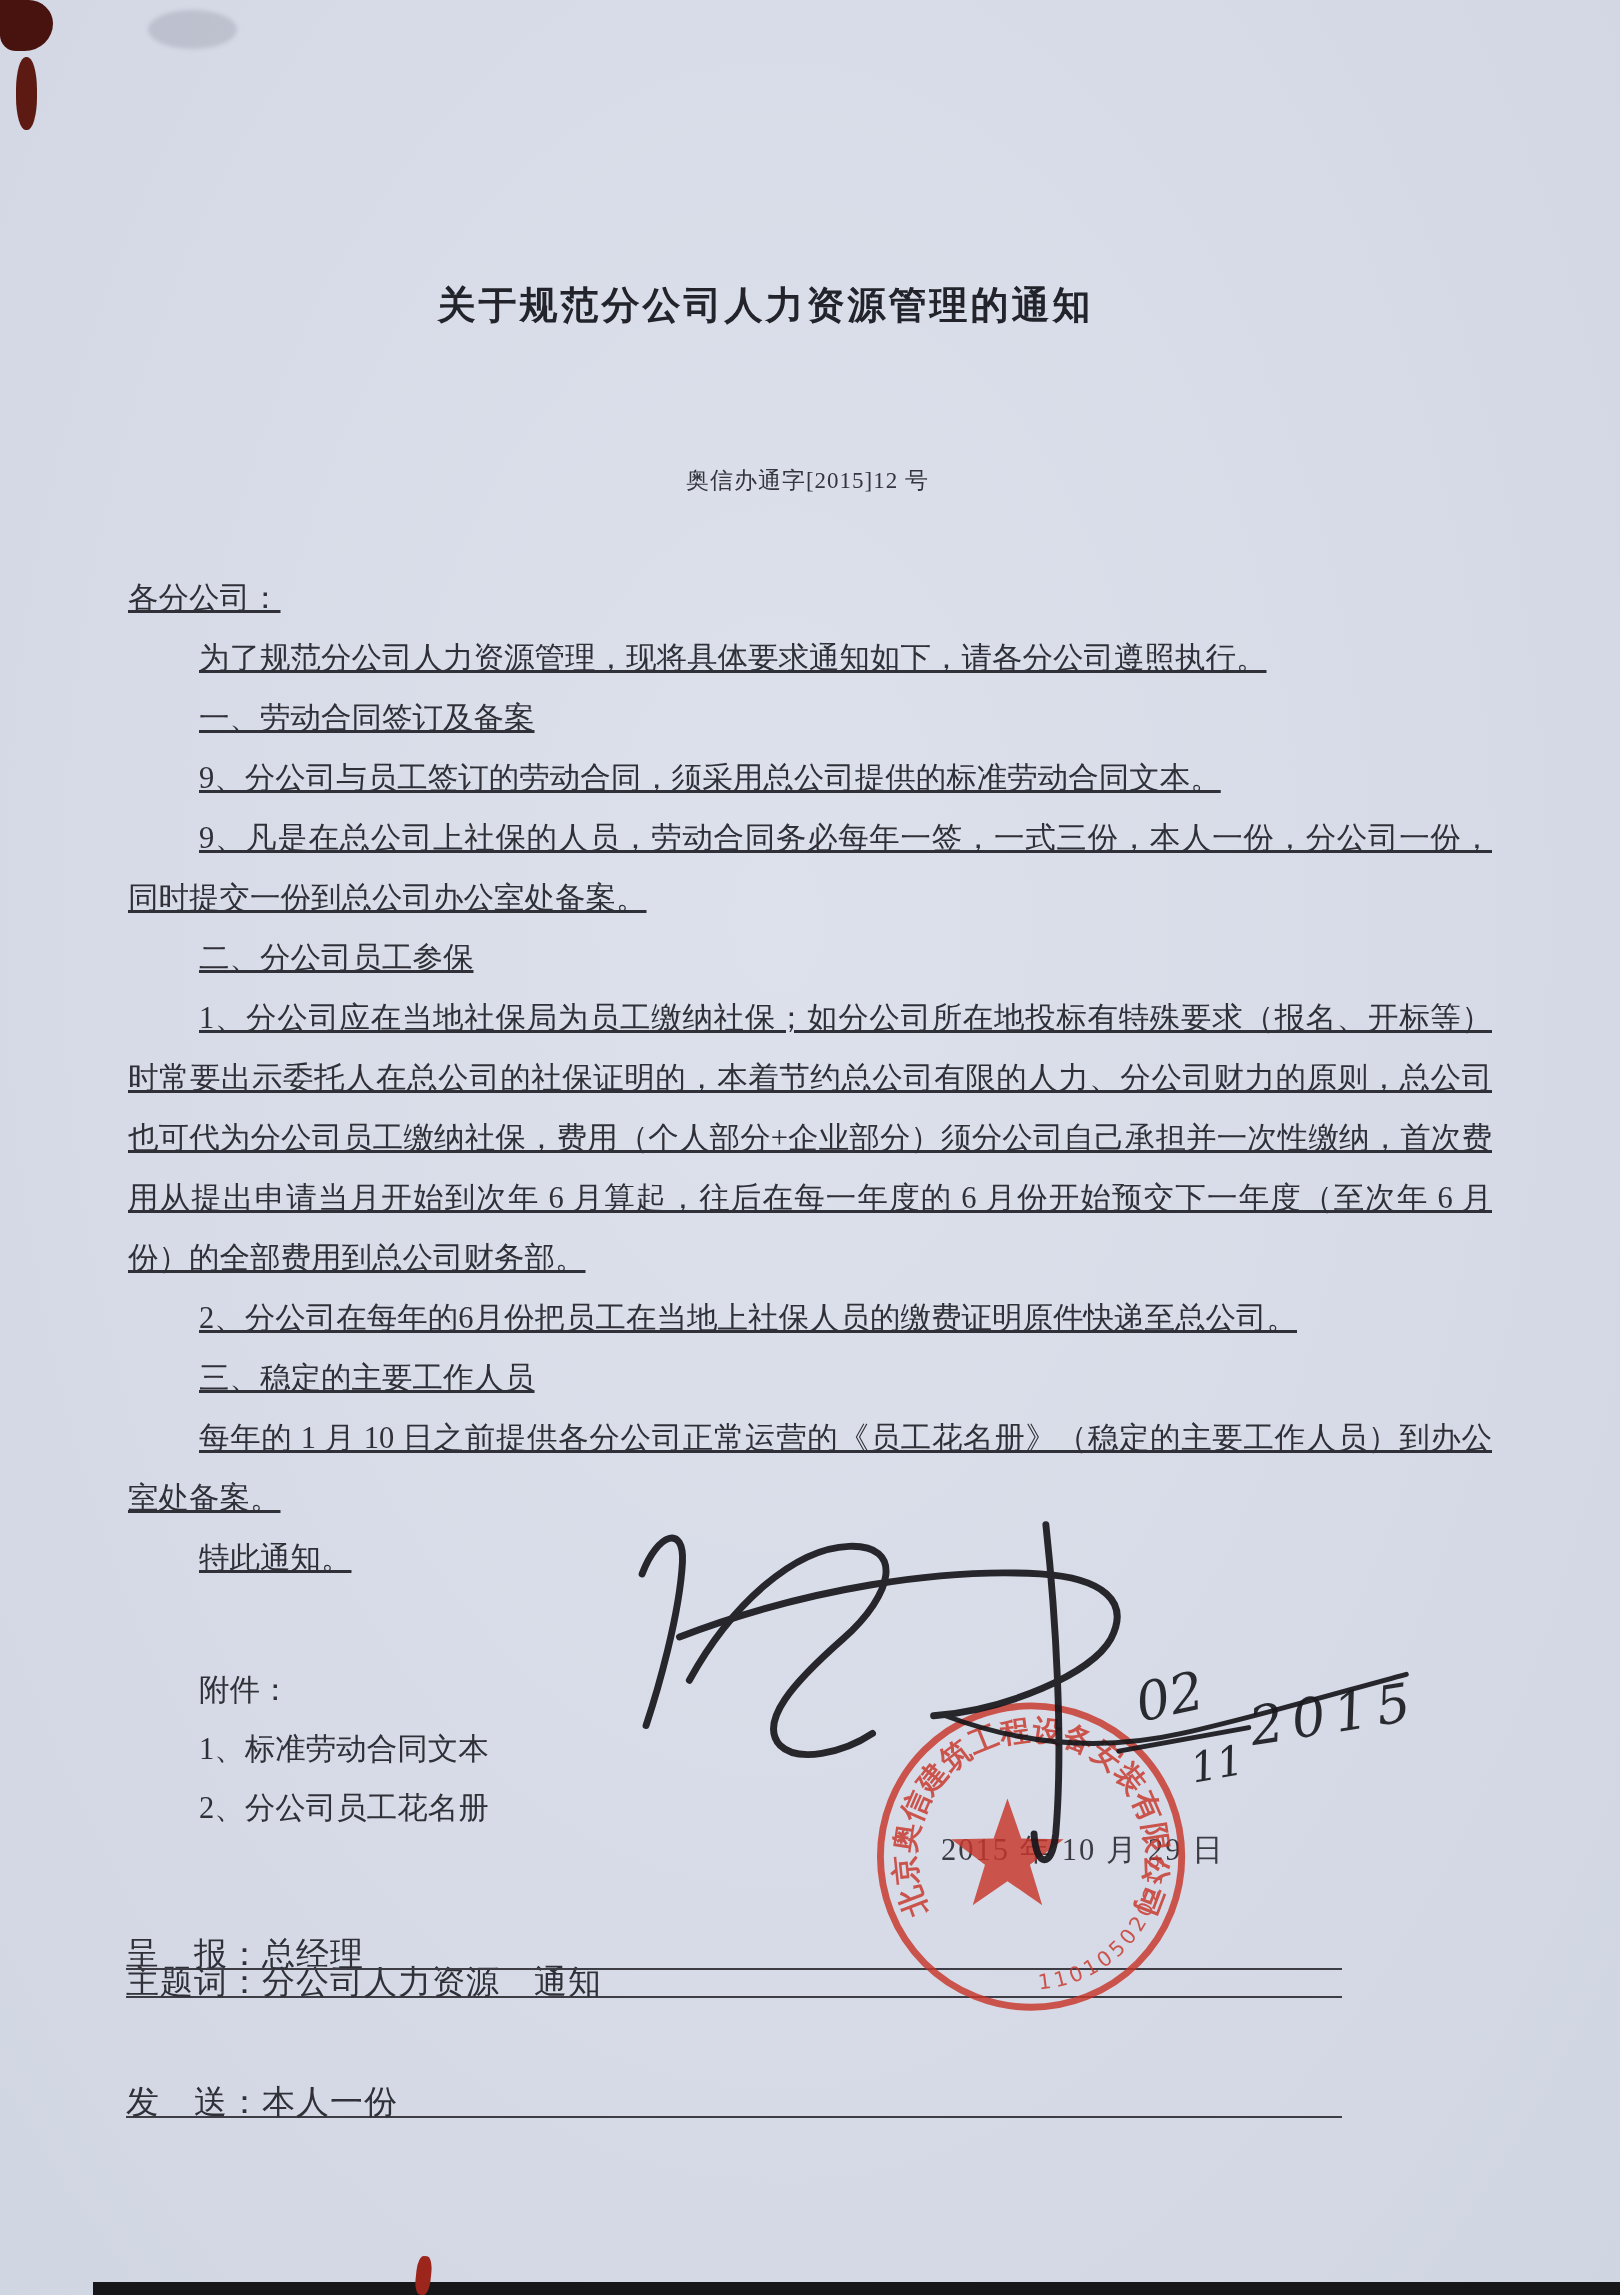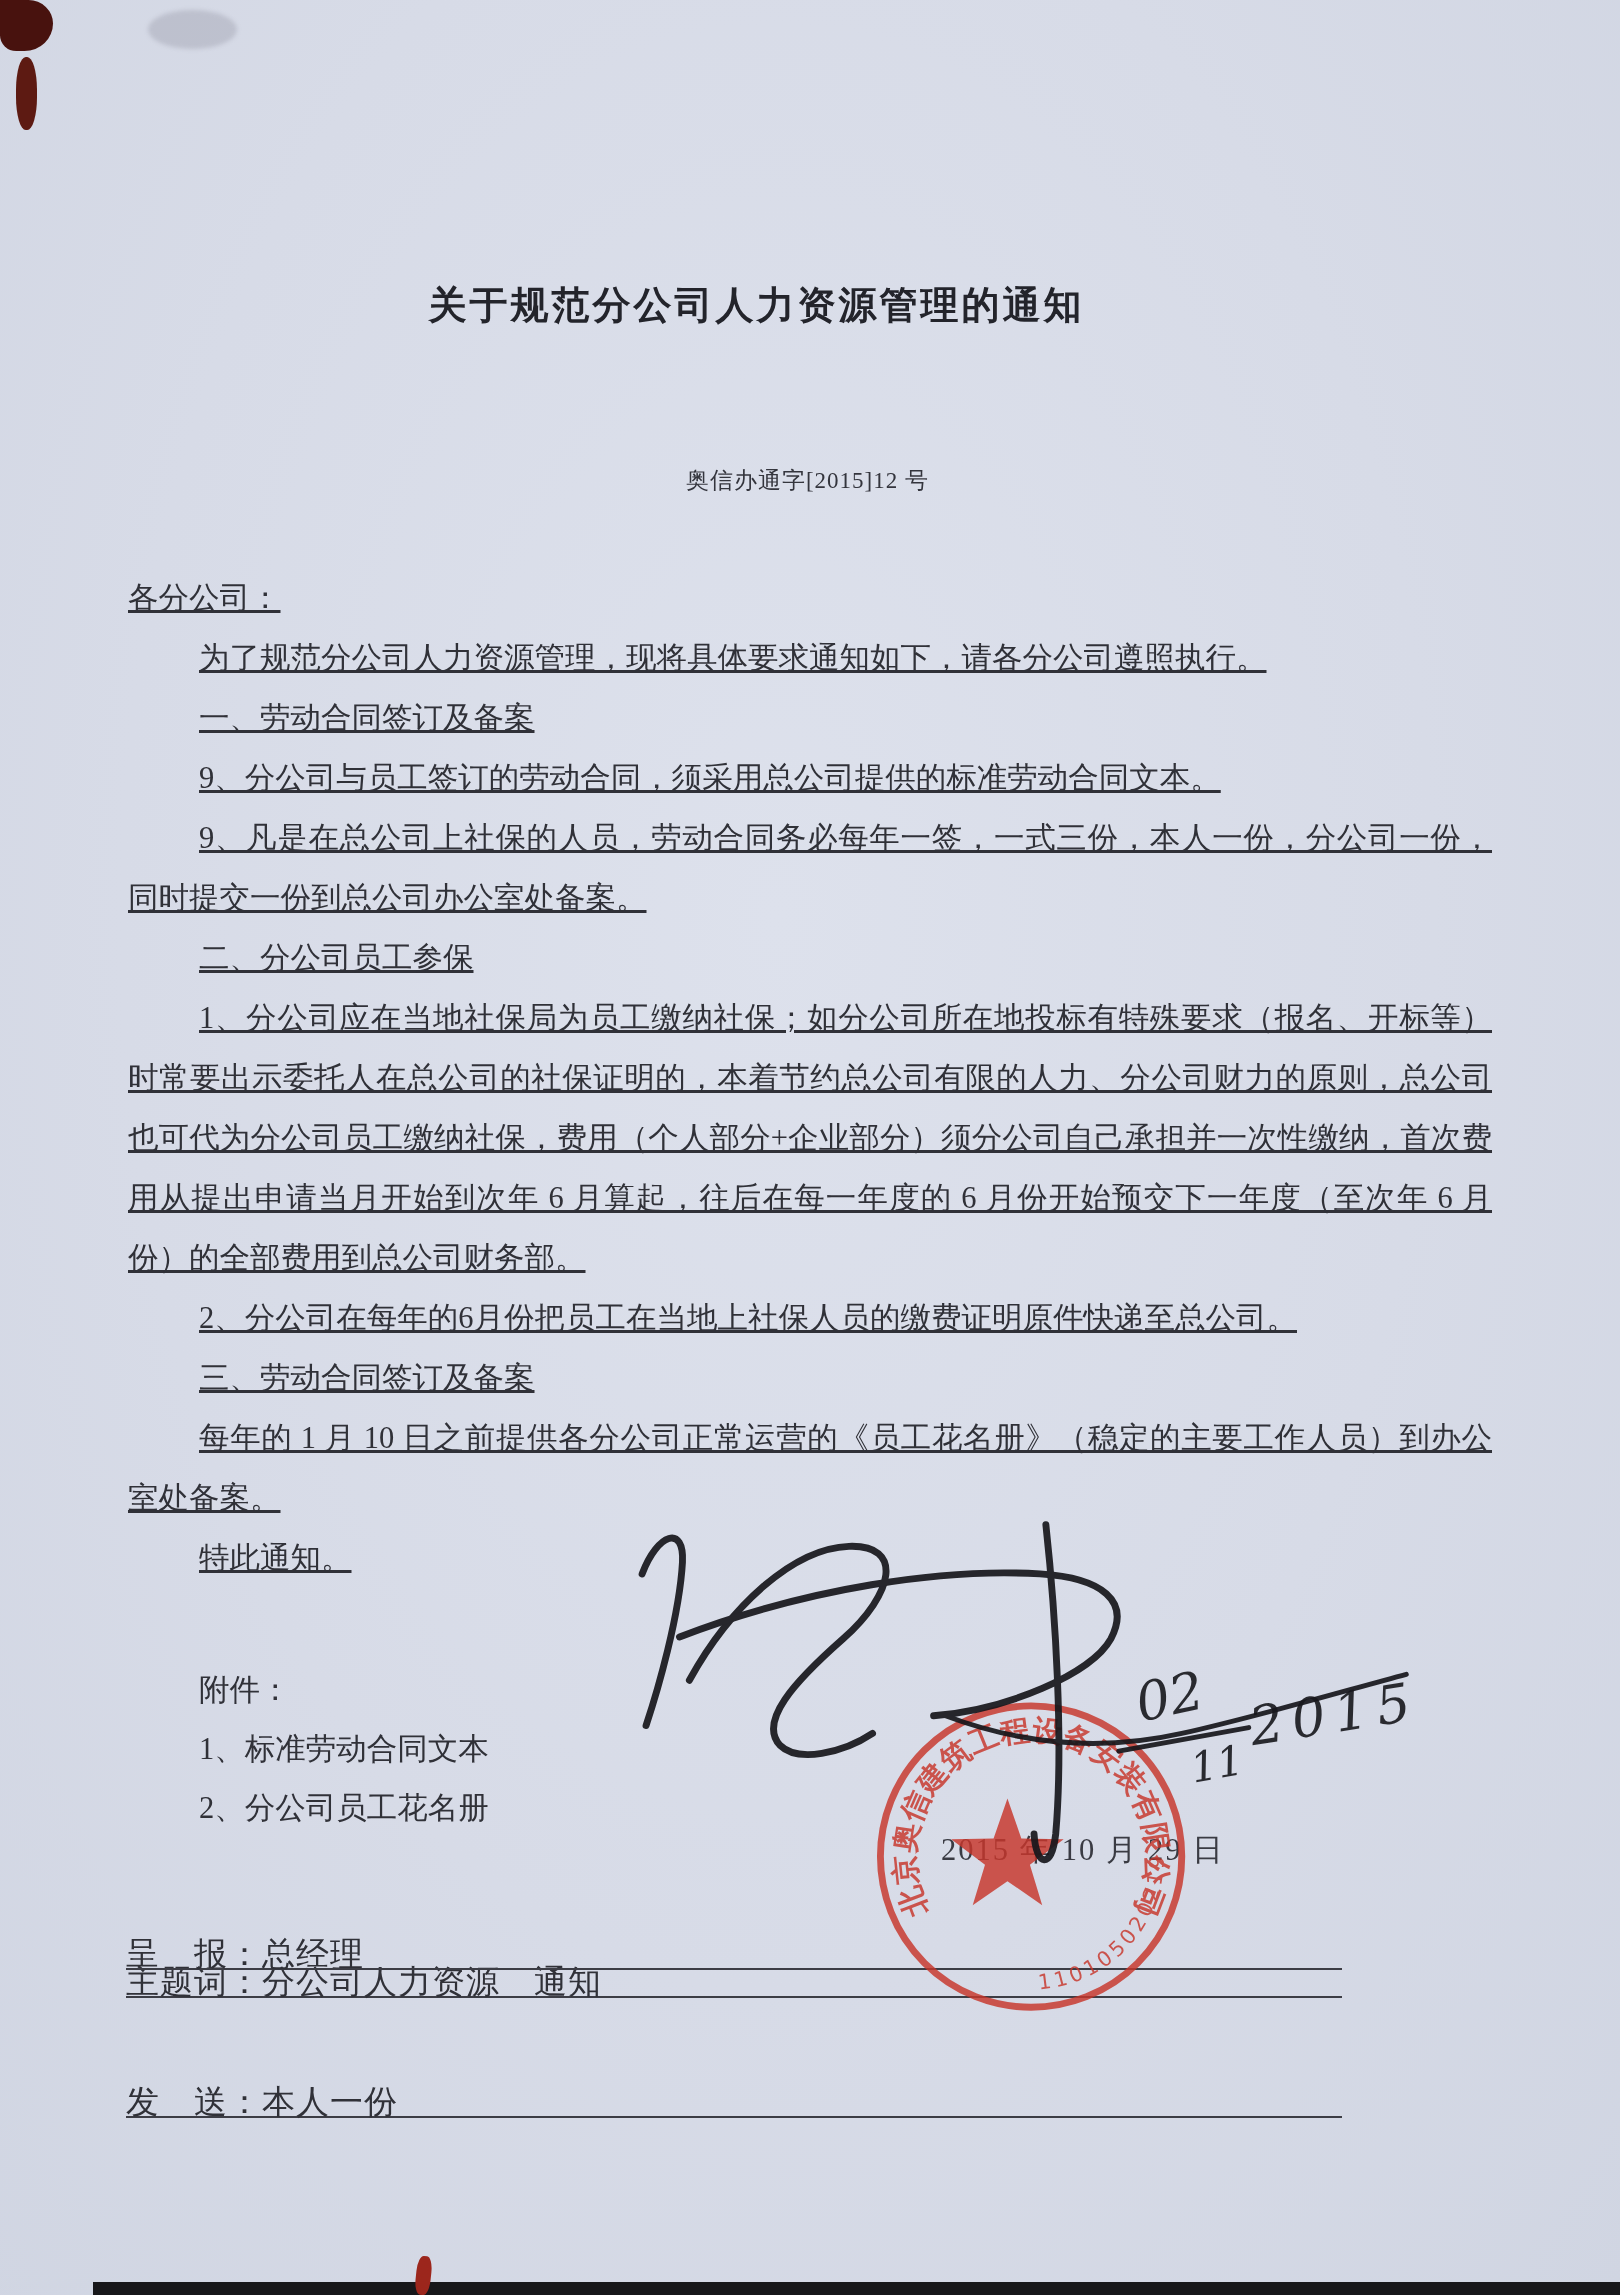--- a/index.html
+++ b/index.html
@@ -7,21 +7,21 @@
     position:relative;
     width:1620px;height:2295px;
     margin:0 auto;
     background:
       radial-gradient(ellipse at 48% 40%, #dde1ec 0%, #d7dbe7 55%, #d0d5e2 100%);
     overflow:hidden;
     font-family:"Liberation Serif","DejaVu Serif",serif;
     color:#2e2f36;
   }
   .title{
-    position:absolute;left:52px;top:280px;width:1409px;
+    position:absolute;left:61px;top:280px;width:1409px;
     text-align:center;font-size:38px;font-weight:bold;letter-spacing:3px;
     color:#23242b;
   }
   .docnum{
     position:absolute;left:59px;top:429px;width:1497px;
     text-align:center;font-size:23px;letter-spacing:1px;color:#34353d;margin-top:36px;
   }
   .body-text{
     position:absolute;left:128px;top:568px;width:1364px;
     font-size:30.5px;line-height:60px;text-align:justify;
@@ -69,21 +69,21 @@
 
   <div class="body-text">
     <p class="no-indent">各分公司：</p>
     <p>为了规范分公司人力资源管理，现将具体要求通知如下，请各分公司遵照执行。</p>
     <p>一、劳动合同签订及备案</p>
     <p>9、分公司与员工签订的劳动合同，须采用总公司提供的标准劳动合同文本。</p>
     <p>9、凡是在总公司上社保的人员，劳动合同务必每年一签，一式三份，本人一份，分公司一份，同时提交一份到总公司办公室处备案。</p>
     <p>二、分公司员工参保</p>
     <p>1、分公司应在当地社保局为员工缴纳社保；如分公司所在地投标有特殊要求（报名、开标等）时常要出示委托人在总公司的社保证明的，本着节约总公司有限的人力、分公司财力的原则，总公司也可代为分公司员工缴纳社保，费用（个人部分+企业部分）须分公司自己承担并一次性缴纳，首次费用从提出申请当月开始到次年 6 月算起，往后在每一年度的 6 月份开始预交下一年度（至次年 6 月份）的全部费用到总公司财务部。</p>
     <p>2、分公司在每年的6月份把员工在当地上社保人员的缴费证明原件快递至总公司。</p>
-    <p>三、劳动合同签订及备案</p>
+    <p>三、稳定的主要工作人员</p>
     <p>每年的 1 月 10 日之前提供各分公司正常运营的《员工花名册》（稳定的主要工作人员）到办公室处备案。</p>
     <p>特此通知。</p>
   </div>
 
   <div class="attachments">
     <div style="padding-left:71px">附件：</div>
     <div>1、标准劳动合同文本</div>
     <div>2、分公司员工花名册</div>
   </div>
 

